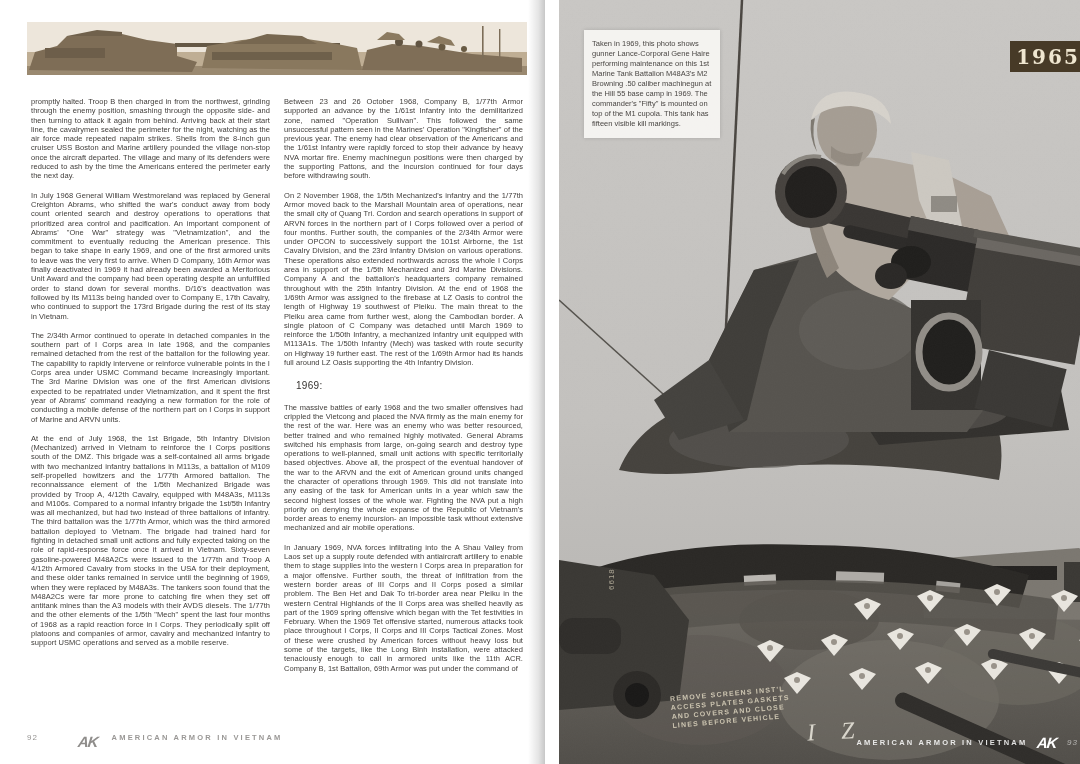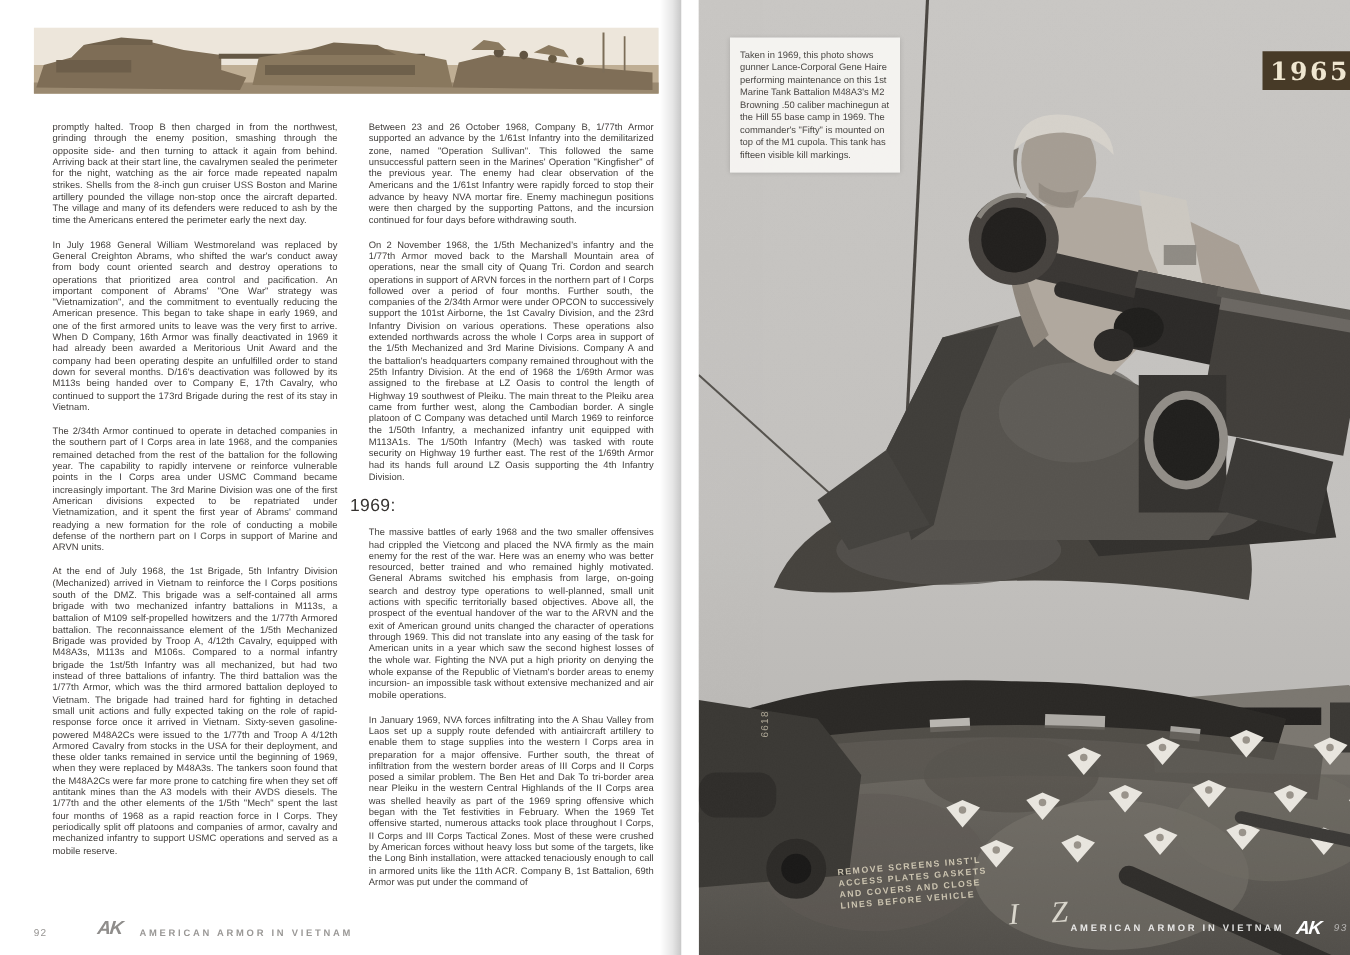--- a/index.html
+++ b/index.html
@@ -3,26 +3,26 @@
 <meta charset="utf-8">
 <style>
   html,body{margin:0;padding:0;background:#777;}
   .spread{position:relative;width:1080px;height:764px;background:#ffffff;overflow:hidden;
           font-family:"Liberation Sans",sans-serif;}
   
   .page-left{position:absolute;left:0;top:0;width:543px;height:764px;background:#ffffff;}
   .top-photo{position:absolute;left:27px;top:22px;width:500px;height:53px;}
   .col{position:absolute;top:97px;width:243px;color:#403d3a;font-size:7.5px;line-height:9.3px;
        text-align:justify;letter-spacing:0.05px;}
-  .col p{margin:0 0 10px 15px;}
+  .col p{margin:0 0 10px 4px;}
   .col1{left:27px;}
   .col2{left:280px;}
-  .col h2{font-size:14px;font-weight:400;color:#35322f;margin:14px 0 12px 0;letter-spacing:0.3px;}
+  .col h2{font-size:10px;font-weight:400;color:#35322f;margin:14px 0 12px 16px;letter-spacing:0.3px;}
   .footer-left{position:absolute;left:27px;top:733px;width:480px;height:18px;color:#969492;
-               display:flex;align-items:flex-end;}
+               display:flex;align-items:flex-start;}
   .footer-left .pagenum{font-size:8px;letter-spacing:1px;}
   .ak-logo{font-weight:bold;font-style:italic;font-size:15px;letter-spacing:-1px;margin:0 14px 0 40px;
            color:#8f8d8b;transform:skewX(-6deg);}
   .footer-title{font-size:7.5px;letter-spacing:2.2px;color:#9a9896;font-weight:bold;}
   
   .spine{position:absolute;left:528px;top:0;width:17px;height:764px;
          background:linear-gradient(90deg,rgba(0,0,0,0) 0%,rgba(0,0,0,0.10) 60%,rgba(0,0,0,0.22) 100%);}
   
   .page-right{position:absolute;left:559px;top:0;width:537px;height:658px;background:#c0beba;}
   .photo-svg{position:absolute;left:0;top:0;width:537px;height:764px;}

